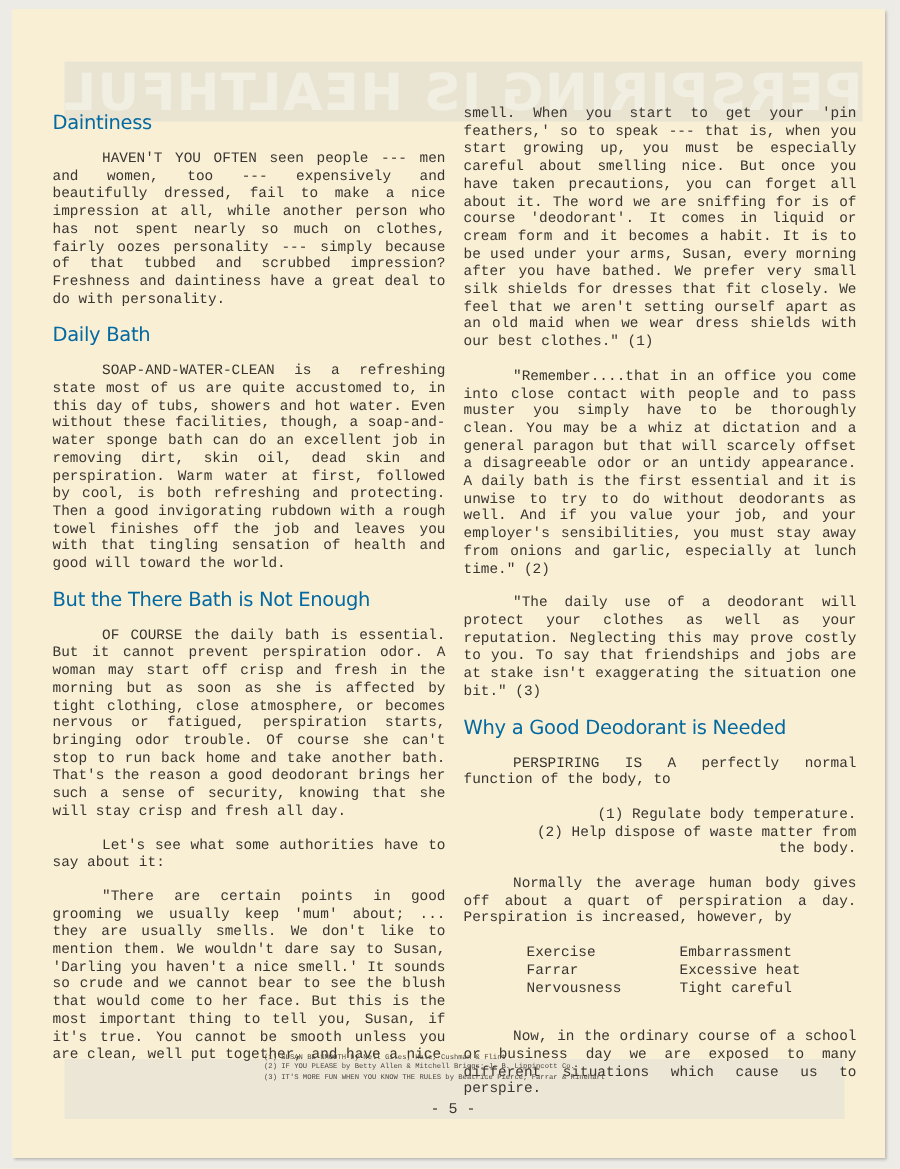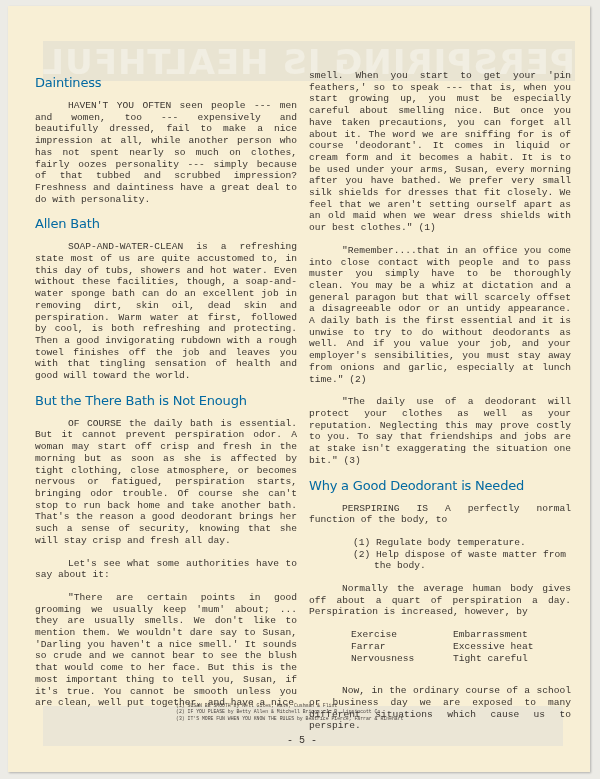--- a/index.html
+++ b/index.html
@@ -31,21 +31,21 @@
     font-size: 9.6px; line-height: 11.7px; color: #3a3530;
   }
   .col.left { left: 35px; }
   .col.right { left: 309px; }
   h2 {
     font-family: "DejaVu Sans", sans-serif; font-weight: normal; font-size: 13px;
     color: #0369a1; margin: 5px 0 9px 0; line-height: 16px; letter-spacing: -0.2px;
   }
   p { margin: 0 0 11px 0; text-align: justify; text-indent: 33px; }
   p.noindent { text-indent: 0; }
-  .list { margin: 0 0 11px 0; padding-left: 44px; }
+  .list { margin: 0 0 11px 0; padding-left: 44px; text-align: right; }
   .list .item { text-indent: -21px; padding-left: 21px; }
   .grid { display: grid; grid-template-columns: 102px 120px; padding-left: 42px; margin-bottom: 21px; }
   .footnotes {
     position: absolute; left: 176px; top: 703px; width: 330px;
     font-family: "Liberation Mono", monospace; font-size: 4.8px; line-height: 6.3px; color: #4b4540;
     white-space: nowrap;
   }
   .page-num {
     position: absolute; left: 282px; top: 735px; width: 40px; text-align: center;
     font-family: "Liberation Mono", monospace; font-size: 10px; color: #3a3530;
@@ -57,21 +57,21 @@
 <div class="page">
   <div class="band-top"></div>
   <div class="ghost-title">PERSPIRING IS HEALTHFUL, BUT</div>
   <div class="band-bottom"></div>
 </div>
 
 <div class="col left">
   <h2>Daintiness</h2>
   <p>HAVEN'T YOU OFTEN seen people --- men and women, too --- expensively and beautifully dressed, fail to make a nice impression at all, while another person who has not spent nearly so much on clothes, fairly oozes personality --- simply because of that tubbed and scrubbed impression? Freshness and daintiness have a great deal to do with personality.</p>
 
-  <h2>Allen Bath</h2>
+  <h2>Daily Bath</h2>
   <p>SOAP-AND-WATER-CLEAN is a refreshing state most of us are quite accustomed to, in this day of tubs, showers and hot water. Even without these facilities, though, a soap-and-water sponge bath can do an excellent job in removing dirt, skin oil, dead skin and perspiration. Warm water at first, followed by cool, is both refreshing and protecting. Then a good invigorating rubdown with a rough towel finishes off the job and leaves you with that tingling sensation of health and good will toward the world.</p>
 
   <h2>But the There Bath is Not Enough</h2>
   <p>OF COURSE the daily bath is essential. But it cannot prevent perspiration odor. A woman may start off crisp and fresh in the morning but as soon as she is affected by tight clothing, close atmosphere, or becomes nervous or fatigued, perspiration starts, bringing odor trouble. Of course she can't stop to run back home and take another bath. That's the reason a good deodorant brings her such a sense of security, knowing that she will stay crisp and fresh all day.</p>
   <p>Let's see what some authorities have to say about it:</p>
   <p style="margin-bottom:0">"There are certain points in good grooming we usually keep 'mum' about; ... they are usually smells. We don't like to mention them. We wouldn't dare say to Susan, 'Darling you haven't a nice smell.' It sounds so crude and we cannot bear to see the blush that would come to her face. But this is the most important thing to tell you, Susan, if it's true. You cannot be smooth unless you are clean, well put together, and have a nice</p>
 </div>
 
 <div class="col right">
   <p class="noindent">smell. When you start to get your 'pin feathers,' so to speak --- that is, when you start growing up, you must be especially careful about smelling nice. But once you have taken precautions, you can forget all about it. The word we are sniffing for is of course 'deodorant'. It comes in liquid or cream form and it becomes a habit. It is to be used under your arms, Susan, every morning after you have bathed. We prefer very small silk shields for dresses that fit closely. We feel that we aren't setting ourself apart as an old maid when we wear dress shields with our best clothes." (1)</p>

